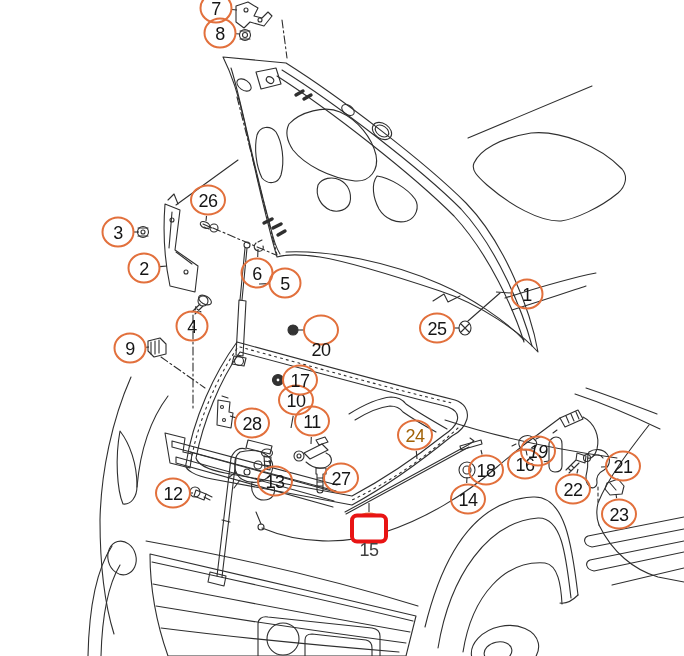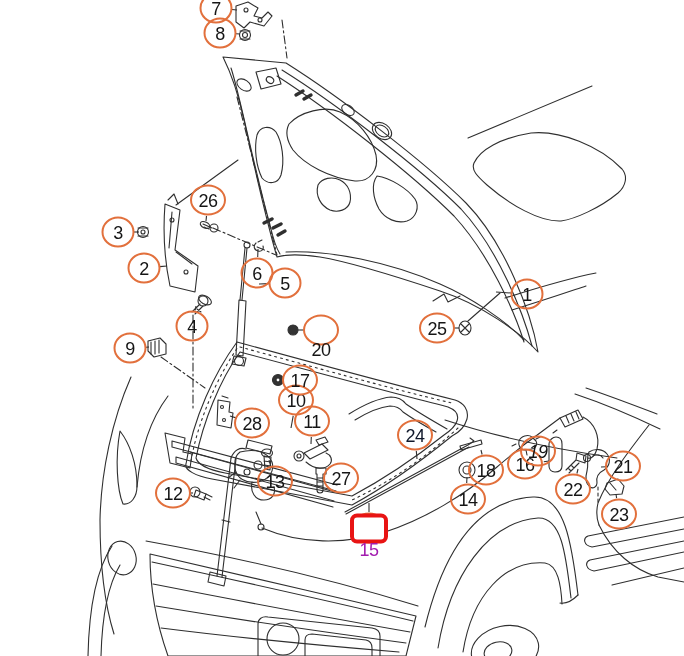--- a/index.html
+++ b/index.html
@@ -303,21 +303,21 @@
         <span class="num" style="color: rgb(21, 21, 21);">12</span>
       </div>
       <div class="callout w2" style="left: 275px; top: 481px; border-color: rgb(226, 112, 60);">
         <span class="num" style="color: rgb(21, 21, 21);">13</span>
       </div>
       <div class="callout w2" style="left: 468px; top: 499px; border-color: rgb(226, 112, 60);">
         <span class="num" style="color: rgb(21, 21, 21);">14</span>
       </div>
       <div class="callout w2 hl" style="left: 369px; top: 528px; border-color: rgb(226, 112, 60);">
         <span class="hbox" style="border-color: rgb(232, 20, 20);"></span>
-        <span class="num" style="color: #a21caf; margin-top: 43px;">15</span>
+        <span class="num" style="color: #404040; margin-top: 43px;">15</span>
       </div>
       <div class="callout w2" style="left: 525px; top: 464px; border-color: rgb(226, 112, 60);">
         <span class="num" style="color: rgb(21, 21, 21);">16</span>
       </div>
       <div class="callout w2" style="left: 300px; top: 380px; border-color: rgb(226, 112, 60);">
         <span class="num" style="color: rgb(21, 21, 21);">17</span>
       </div>
       <div class="callout w2" style="left: 486px; top: 470px; border-color: rgb(226, 112, 60);">
         <span class="num" style="color: rgb(21, 21, 21);">18</span>
       </div>
@@ -330,21 +330,21 @@
       <div class="callout w2" style="left: 623px; top: 466px; border-color: rgb(226, 112, 60);">
         <span class="num" style="color: rgb(21, 21, 21);">21</span>
       </div>
       <div class="callout w2" style="left: 573px; top: 489px; border-color: rgb(226, 112, 60);">
         <span class="num" style="color: rgb(21, 21, 21);">22</span>
       </div>
       <div class="callout w2" style="left: 619px; top: 514px; border-color: rgb(226, 112, 60);">
         <span class="num" style="color: rgb(21, 21, 21);">23</span>
       </div>
       <div class="callout w2" style="left: 415px; top: 435px; border-color: rgb(226, 112, 60);">
-        <span class="num" style="color: #0f172a;">24</span>
+        <span class="num" style="color: #a16207;">24</span>
       </div>
       <div class="callout w2" style="left: 437px; top: 328px; border-color: rgb(226, 112, 60);">
         <span class="num" style="color: rgb(21, 21, 21);">25</span>
       </div>
       <div class="callout w2" style="left: 208px; top: 200px; border-color: rgb(226, 112, 60);">
         <span class="num" style="color: rgb(21, 21, 21);">26</span>
       </div>
       <div class="callout w2" style="left: 341px; top: 478px; border-color: rgb(226, 112, 60);">
         <span class="num" style="color: rgb(21, 21, 21); text-align: right;">27</span>
       </div>

